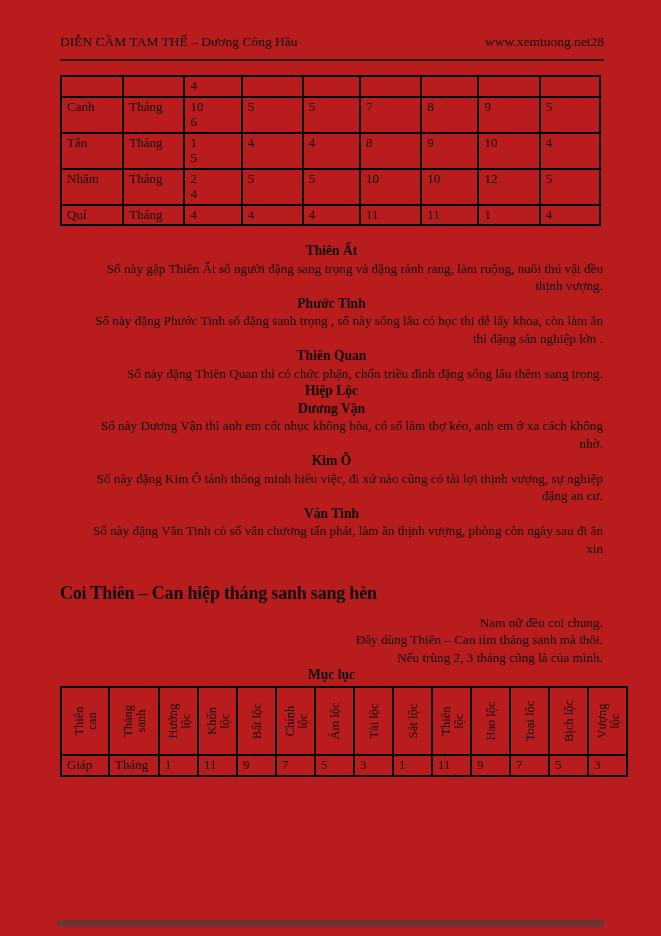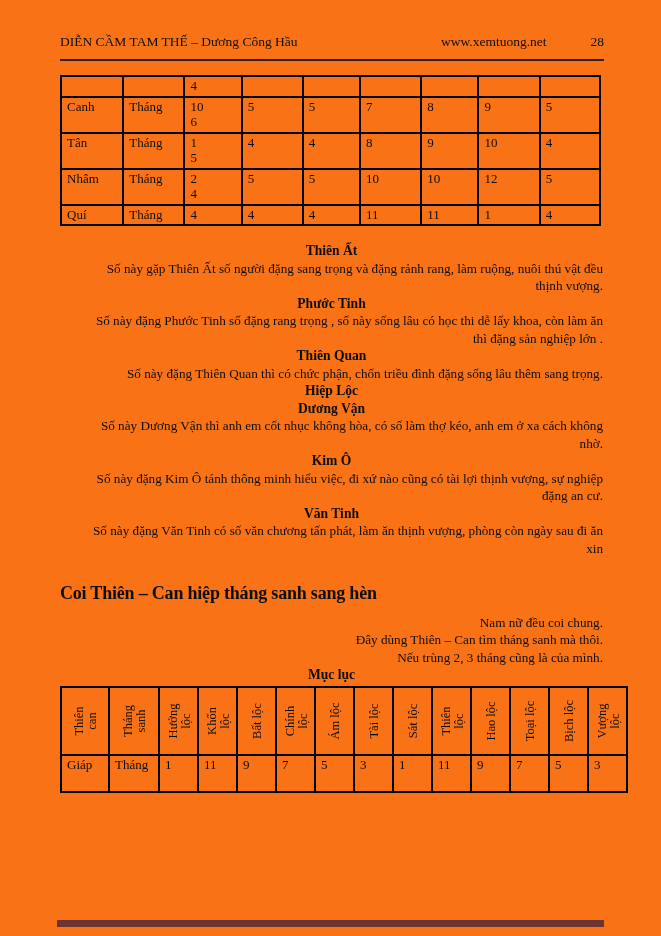--- a/index.html
+++ b/index.html
@@ -1,43 +1,43 @@
 <!DOCTYPE html>
 <html><head>
 <meta charset="utf-8">
 <style>
   html,body{margin:0;padding:0;background:#ffffff;}
   .page{
-    position:relative;width:661px;height:936px;background:#f97316;overflow:hidden;
+    position:relative;width:661px;height:936px;background:#b91c1c;overflow:hidden;
     font-family:"Liberation Serif","DejaVu Serif",serif;color:#0d0d0d;
     box-sizing:border-box;padding-top:34px;
   }
   
   .hdr{margin:0 57px 0 60px;display:flex;justify-content:space-between;align-items:baseline;font-size:13.5px;}
-  .hdr-right{display:flex;gap:44px;align-items:flex-start;}
+  .hdr-right{display:flex;align-items:flex-start;}
   .rule-top{margin:9px 57px 0 60px;height:2px;background:#2b1d1d;}
   
   table{border-collapse:collapse;table-layout:fixed;}
   td{border:2px solid #000;padding:1px 5px 2px;font-size:13px;line-height:15.5px;vertical-align:top;white-space:pre-line;overflow:hidden;}
   .t-top{margin:14px 0 0 60px;width:541px;}
   
   .content{margin:16px 58px 0 60px;font-size:13.2px;line-height:17.5px;}
   .h-center{text-align:center;font-weight:bold;font-size:13.6px;}
   .content p{margin:0;text-indent:26px;text-align:right;}
   .just{text-align:justify;}
   h1.chapter{font-size:18px;margin:28px 0 11px;font-weight:bold;letter-spacing:-0.2px;}
   
   .t-bottom{margin:2px 0 0 60px;width:566px;}
   .t-bottom td.vh{height:66px;position:relative;padding:0;}
   .t-bottom td.vh .rot{
     position:absolute;left:50%;top:50%;
     transform:translate(-50%,-50%) rotate(-90deg);
     white-space:pre-line;text-align:center;line-height:12.5px;font-size:12.5px;width:max-content;
   }
-  .t-bottom td{padding:1px 5px 19px;}
+  .t-bottom td{padding:1px 5px 3px;}
   .rule-bottom{position:absolute;left:57px;right:57px;bottom:9px;height:7px;background:#6e3434;}
 </style>
 </head>
 <body>
 
 <div class="page">
 
   <div class="hdr">
     <span>DIỄN CẦM TAM THẾ – Dương Công Hầu</span>
     <span class="hdr-right">
@@ -120,21 +120,21 @@
     </tr>
   </tbody>
     </table>
 
   <div class="content">
 
     <div class="h-center">Thiên Ất</div>
     <p class="just">Số này gặp Thiên Ất số người đặng sang trọng và đặng rảnh rang, làm ruộng, nuôi thú vật đều thịnh vượng.</p>
 
     <div class="h-center">Phước Tinh</div>
-    <p class="just">Số này đặng Phước Tinh số đặng rang trọng , số này sống lâu có học thi dễ lấy khoa, còn làm ăn thì đặng sản nghiệp lớn .</p>
+    <p class="just">Số này đặng Phước Tinh số đặng sanh trọng , số này sống lâu có học thi dễ lấy khoa, còn làm ăn thì đặng sản nghiệp lớn .</p>
 
     <div class="h-center">Thiên Quan</div>
     <p>Số này đặng Thiên Quan thì có chức phận, chốn triều đình đặng sống lâu thêm sang trọng.</p>
 
     <div class="h-center">Hiệp Lộc</div>
 
     <div class="h-center">Dương Vận</div>
     <p class="just">Số này Dương Vận thì anh em cốt nhục không hòa, có số làm thợ kéo, anh em ở xa cách không nhờ.</p>
 
     <div class="h-center">Kim Ô</div>

